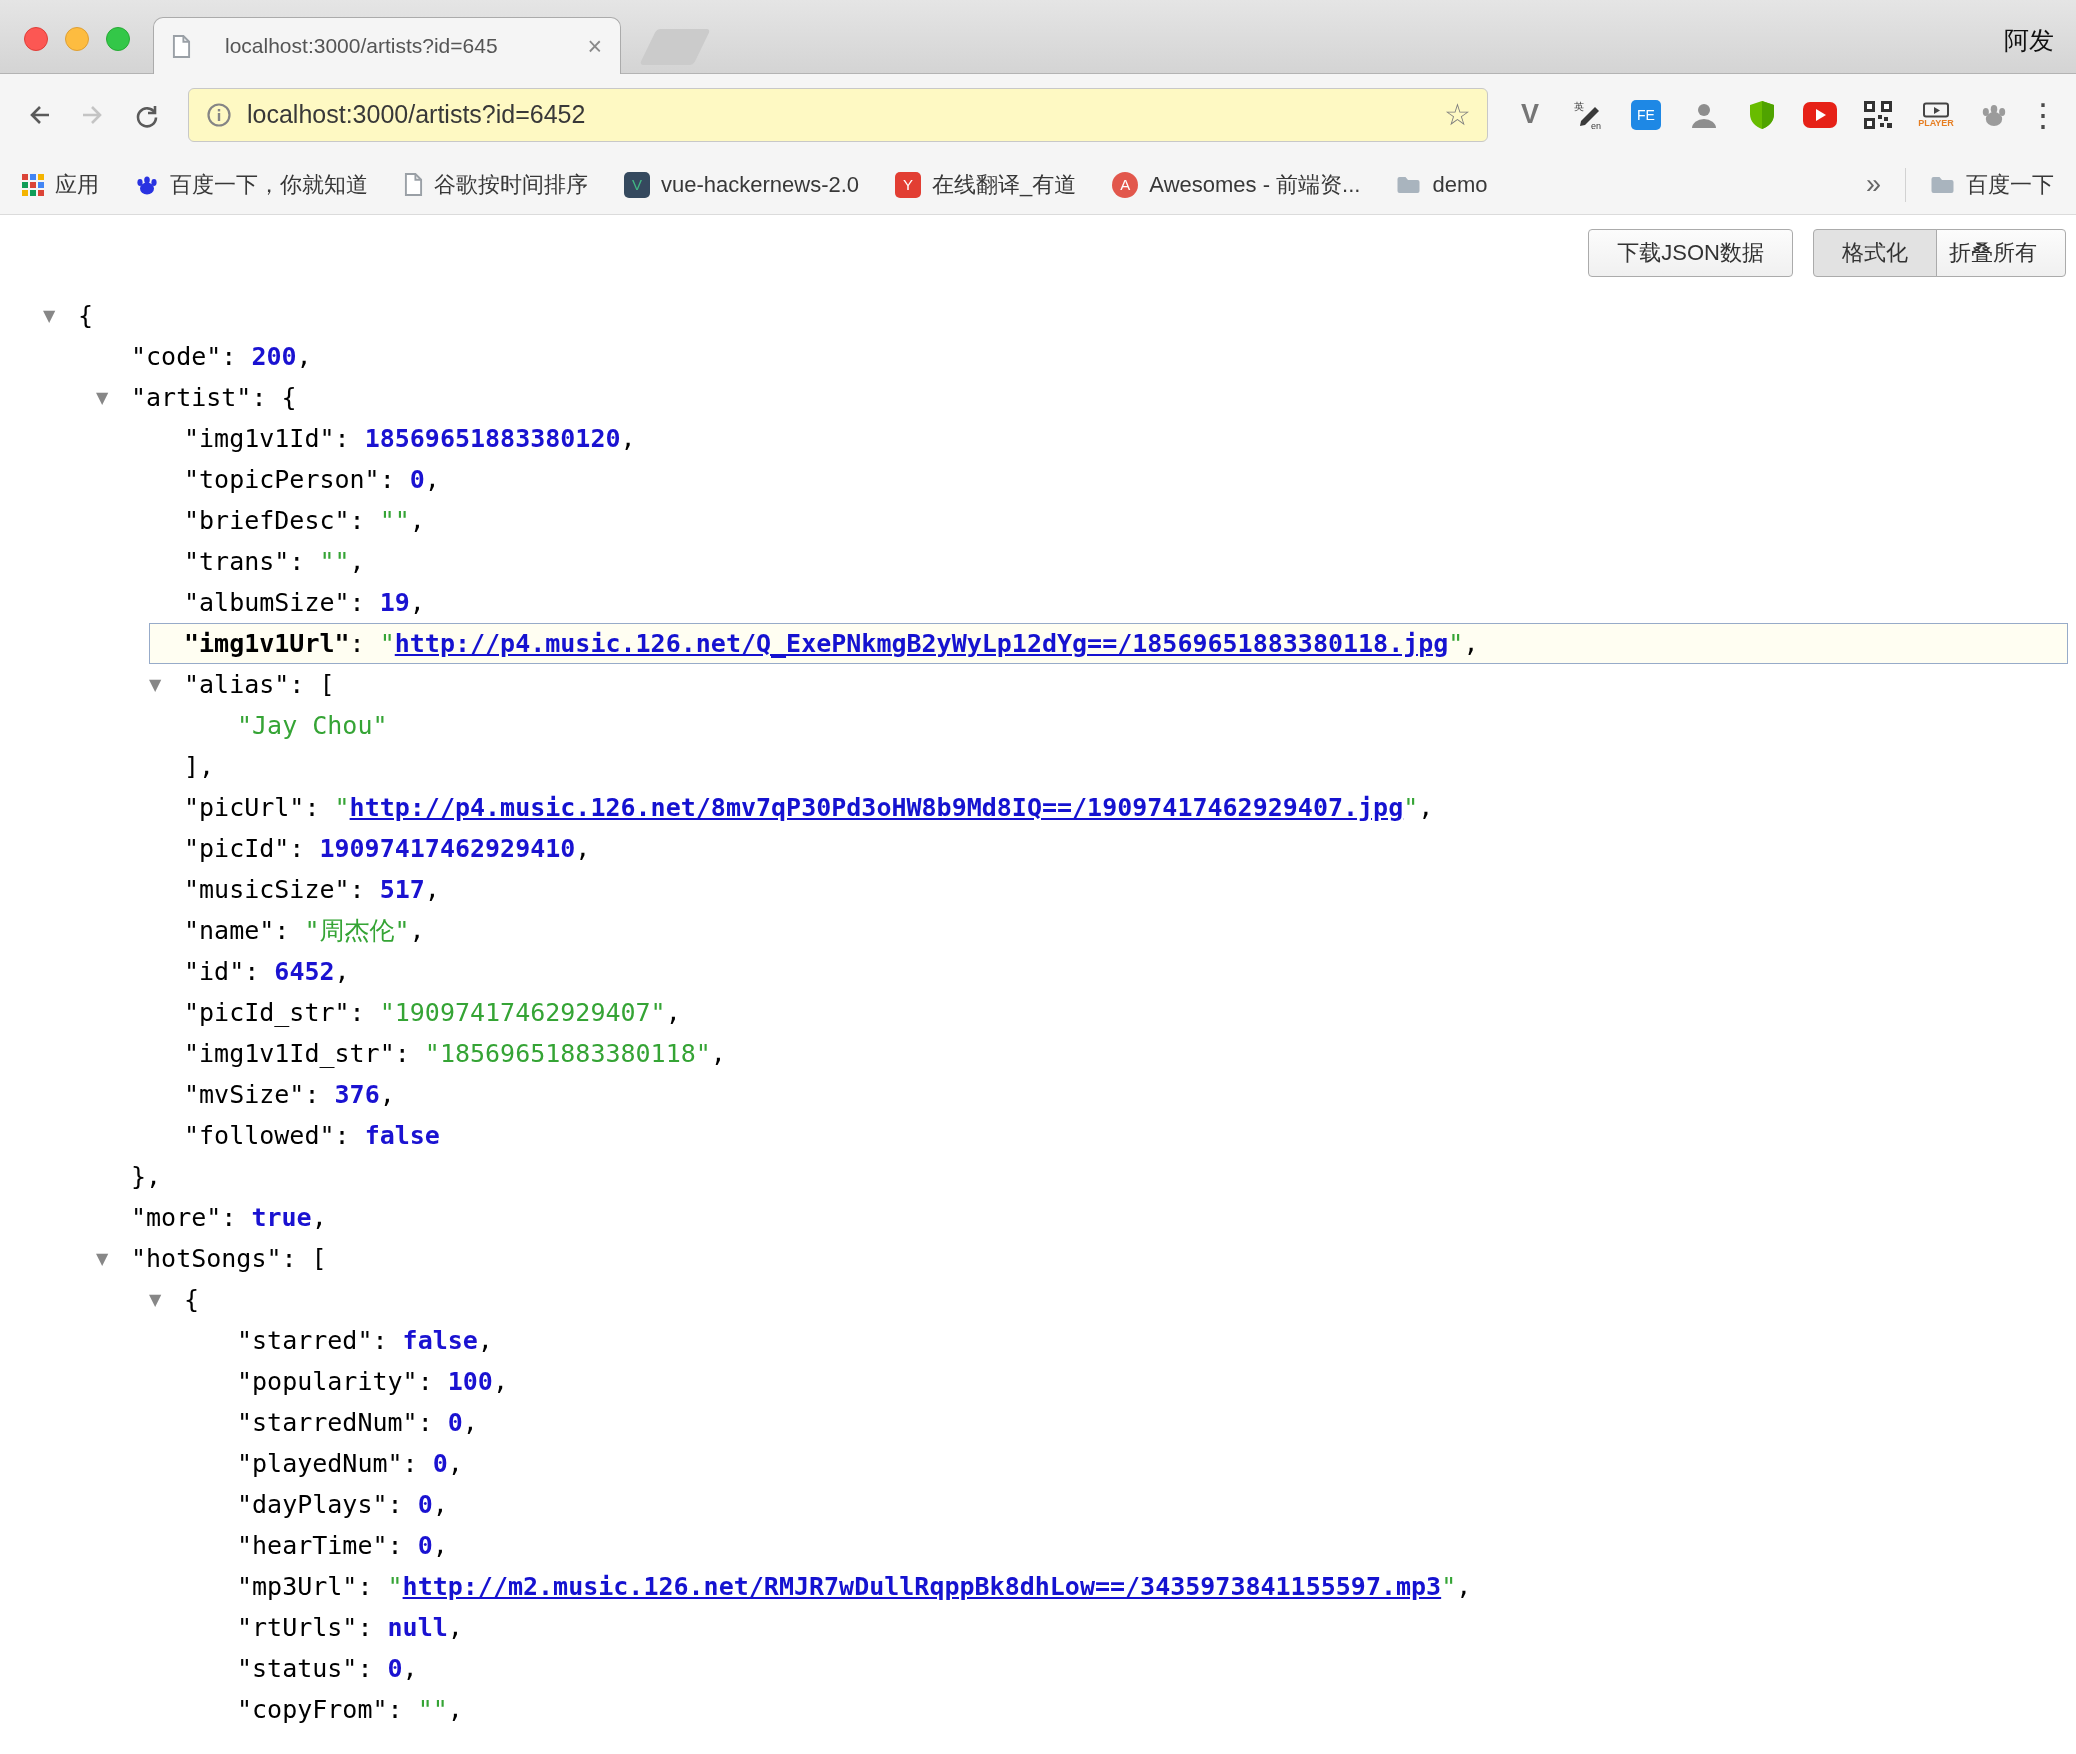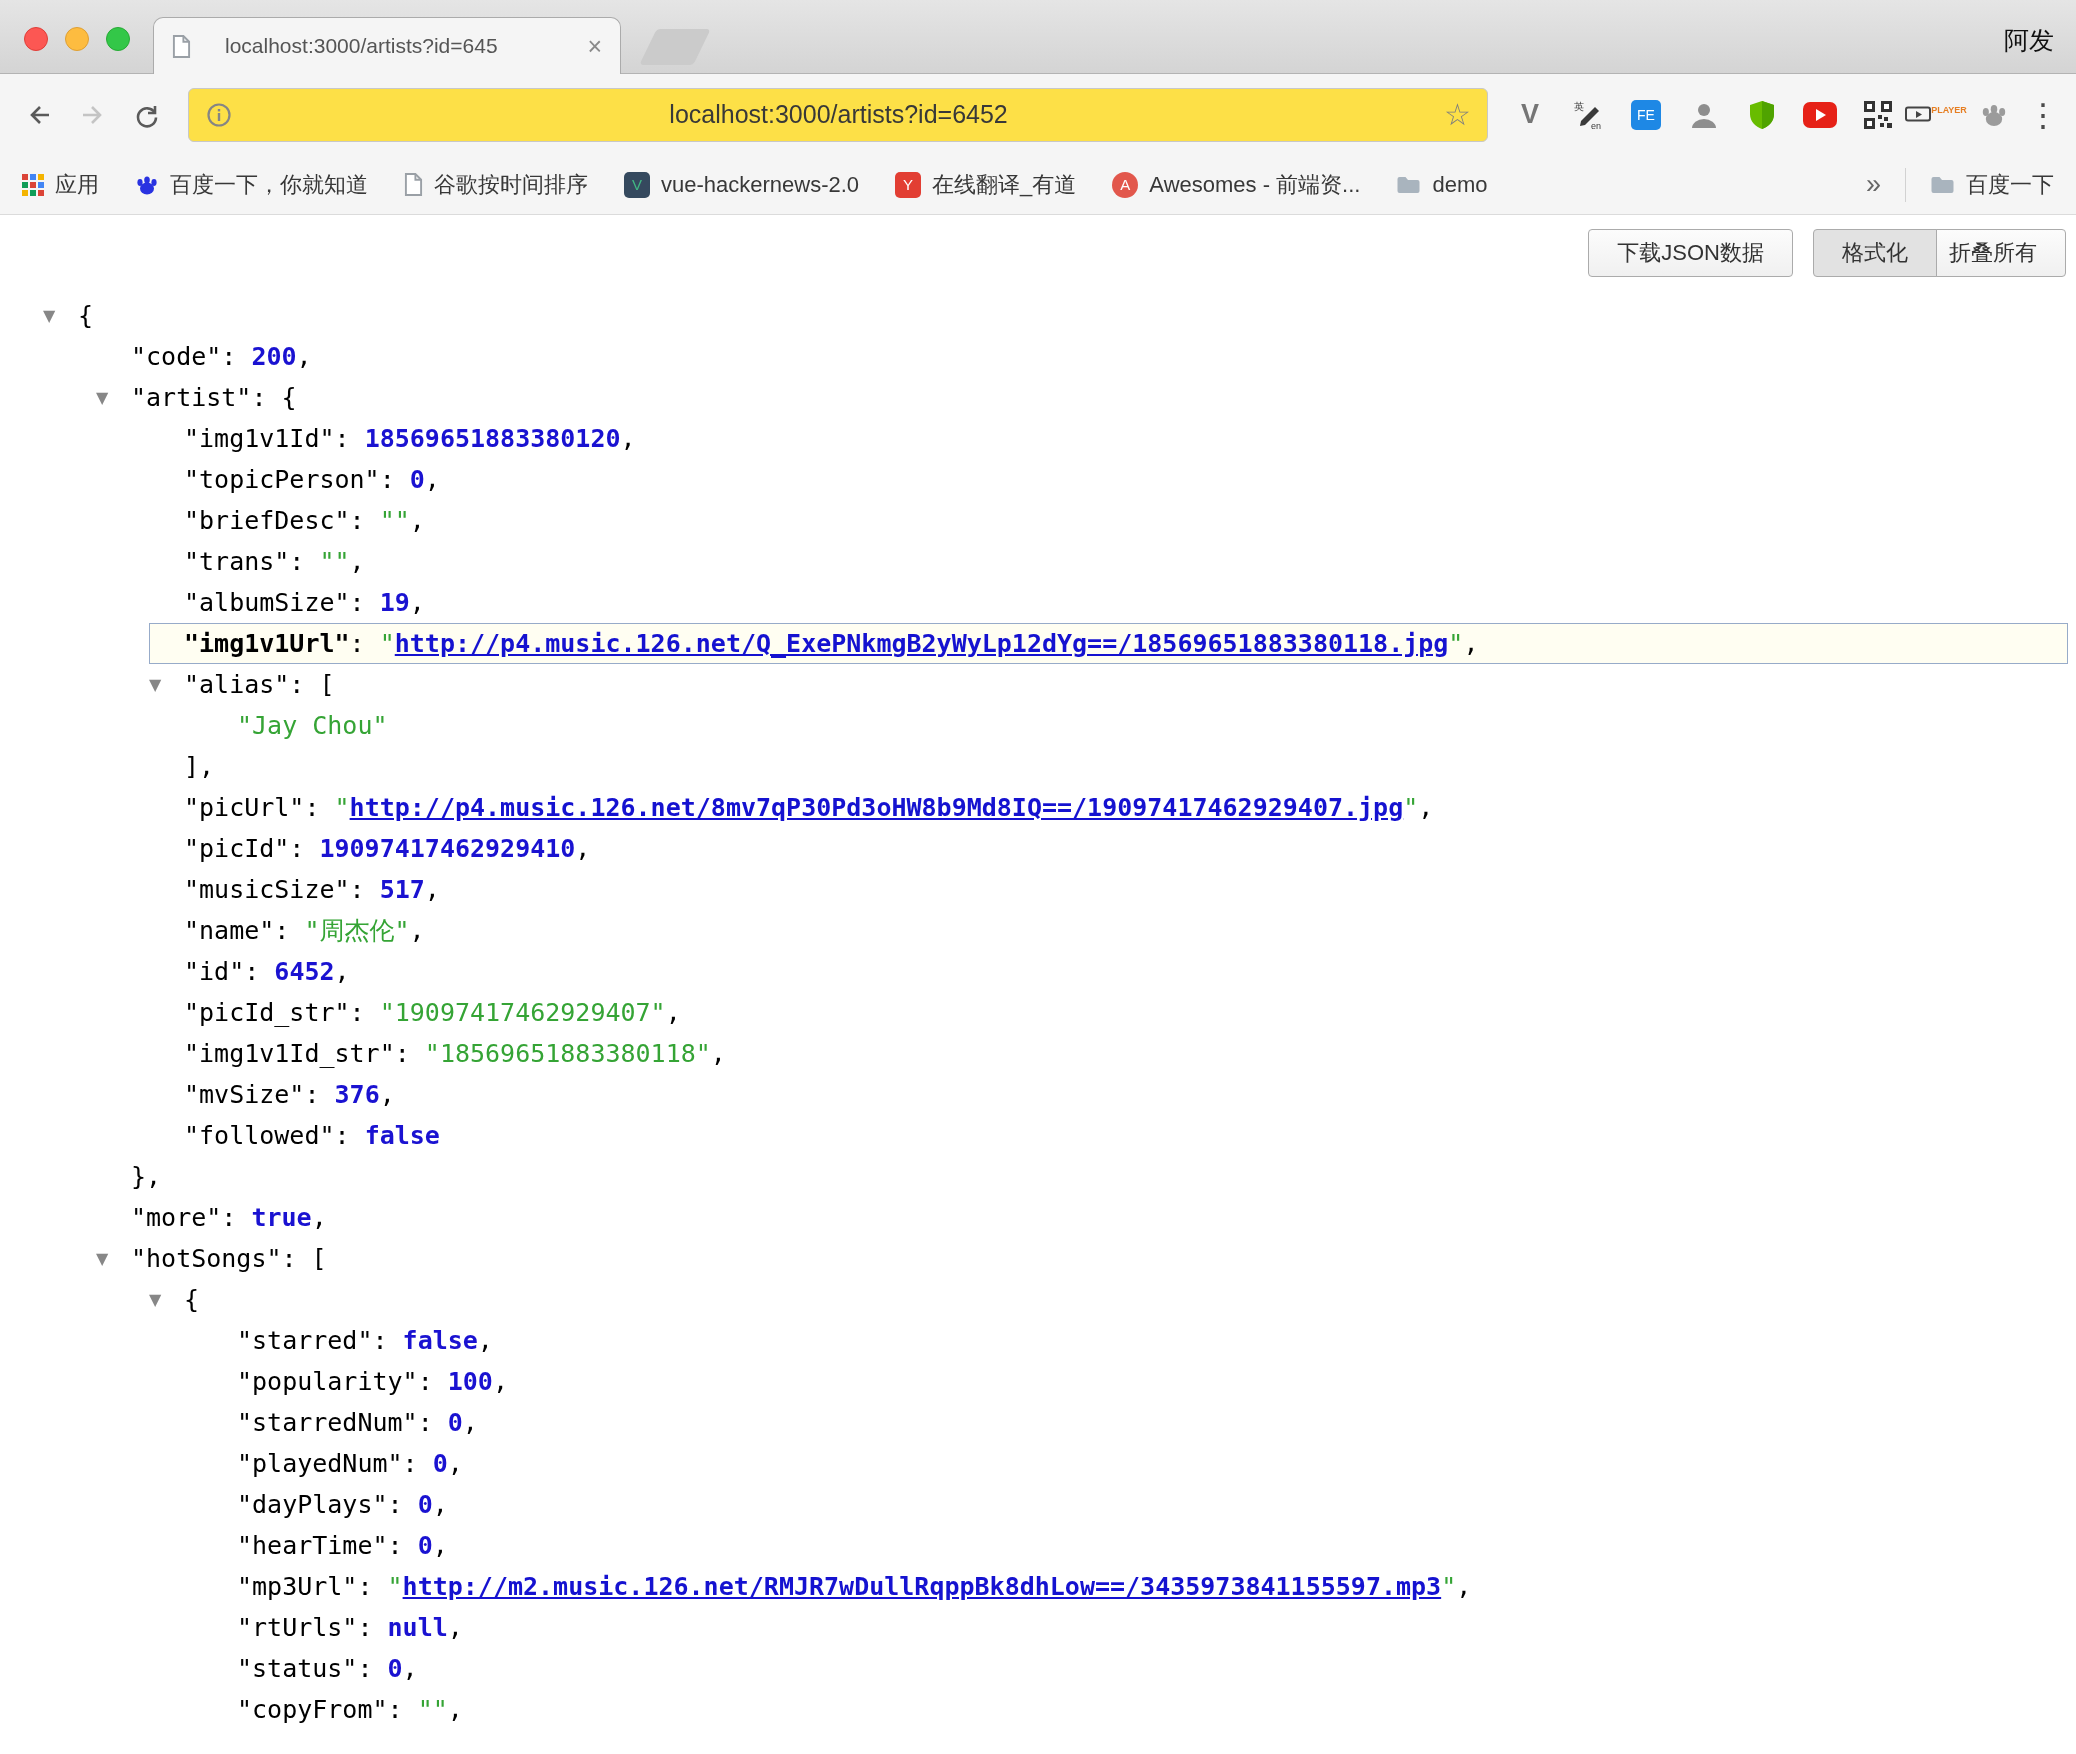--- a/index.html
+++ b/index.html
@@ -18,31 +18,31 @@
          display:flex; align-items:center; padding:0 18px; gap:12px; z-index:2; }
   .tab-title { flex:1; font-size:21px; color:#555; white-space:nowrap; overflow:hidden;margin-left:22px; }
   .tab-close { font-size:25px; color:#8A8A8A; line-height:1; }
   .newtab { position:absolute; left:648px; bottom:8px; width:54px; height:36px; background:#CBCBCB;
             transform:skewX(-26deg); border-radius:4px; }
   .profile { position:absolute; right:22px; top:24px; font-size:25px; color:#111; }
 
   
   .toolbar { height:81px; background:#F5F5F5; display:flex; align-items:center; padding:0 16px; gap:8px; }
   .navbtn { width:46px; height:46px; display:flex; align-items:center; justify-content:center; flex:none; }
-  .omnibox { flex:1; height:54px; background:#fde047; border:1px solid #C8C8C8; border-radius:6px;
-             display:flex; align-items:center; padding:10px 16px; gap:14px; margin:0 10px; min-width:0;text-align:center; }
+  .omnibox { flex:1; height:54px; background:#fef9c3; border:1px solid #C8C8C8; border-radius:6px;
+             display:flex; align-items:center; padding:10px 16px; gap:14px; margin:0 10px; min-width:0; }
   .url { flex:1; font-size:25px; color:#383838; white-space:nowrap; overflow:hidden; }
   .star { font-size:30px; color:#7E7E7E; line-height:1; }
   .extwrap { display:flex; align-items:center; gap:18px; padding:0 4px; flex:none; }
   .ext { width:40px; height:50px; display:flex; align-items:center; justify-content:center; flex-direction:column; }
   .menu-dots { font-size:32px; color:#4A4A4A; width:34px; text-align:center; flex:none; }
   .exg { font-weight:bold; font-size:27px; color:#757575; }
   .sq { display:inline-flex; width:26px; height:26px; border-radius:5px; align-items:center; justify-content:center;
         font-weight:normal; font-size:15px; }
-  .player-ic { display:flex; flex-direction:row; }
+  .player-ic { display:flex; flex-direction:column; align-items:center; }
   .player-ic span { font-size:9px; color:#E67E22; font-weight:bold; letter-spacing:0; line-height:1; }
 
   
   .bookmarks { height:60px; background:#F5F5F5; border-bottom:1px solid #DBDBDB;
                display:flex; align-items:center; padding:0 22px; gap:36px; }
   .bm { display:flex; align-items:center; gap:11px; }
   .bm-ic { display:flex; align-items:center; }
   .bm-label { font-size:22px; color:#383838; white-space:nowrap; }
   .bm-right { margin-left:auto; display:flex; align-items:center; gap:24px; }
   .chevron { font-size:27px; color:#666; }

